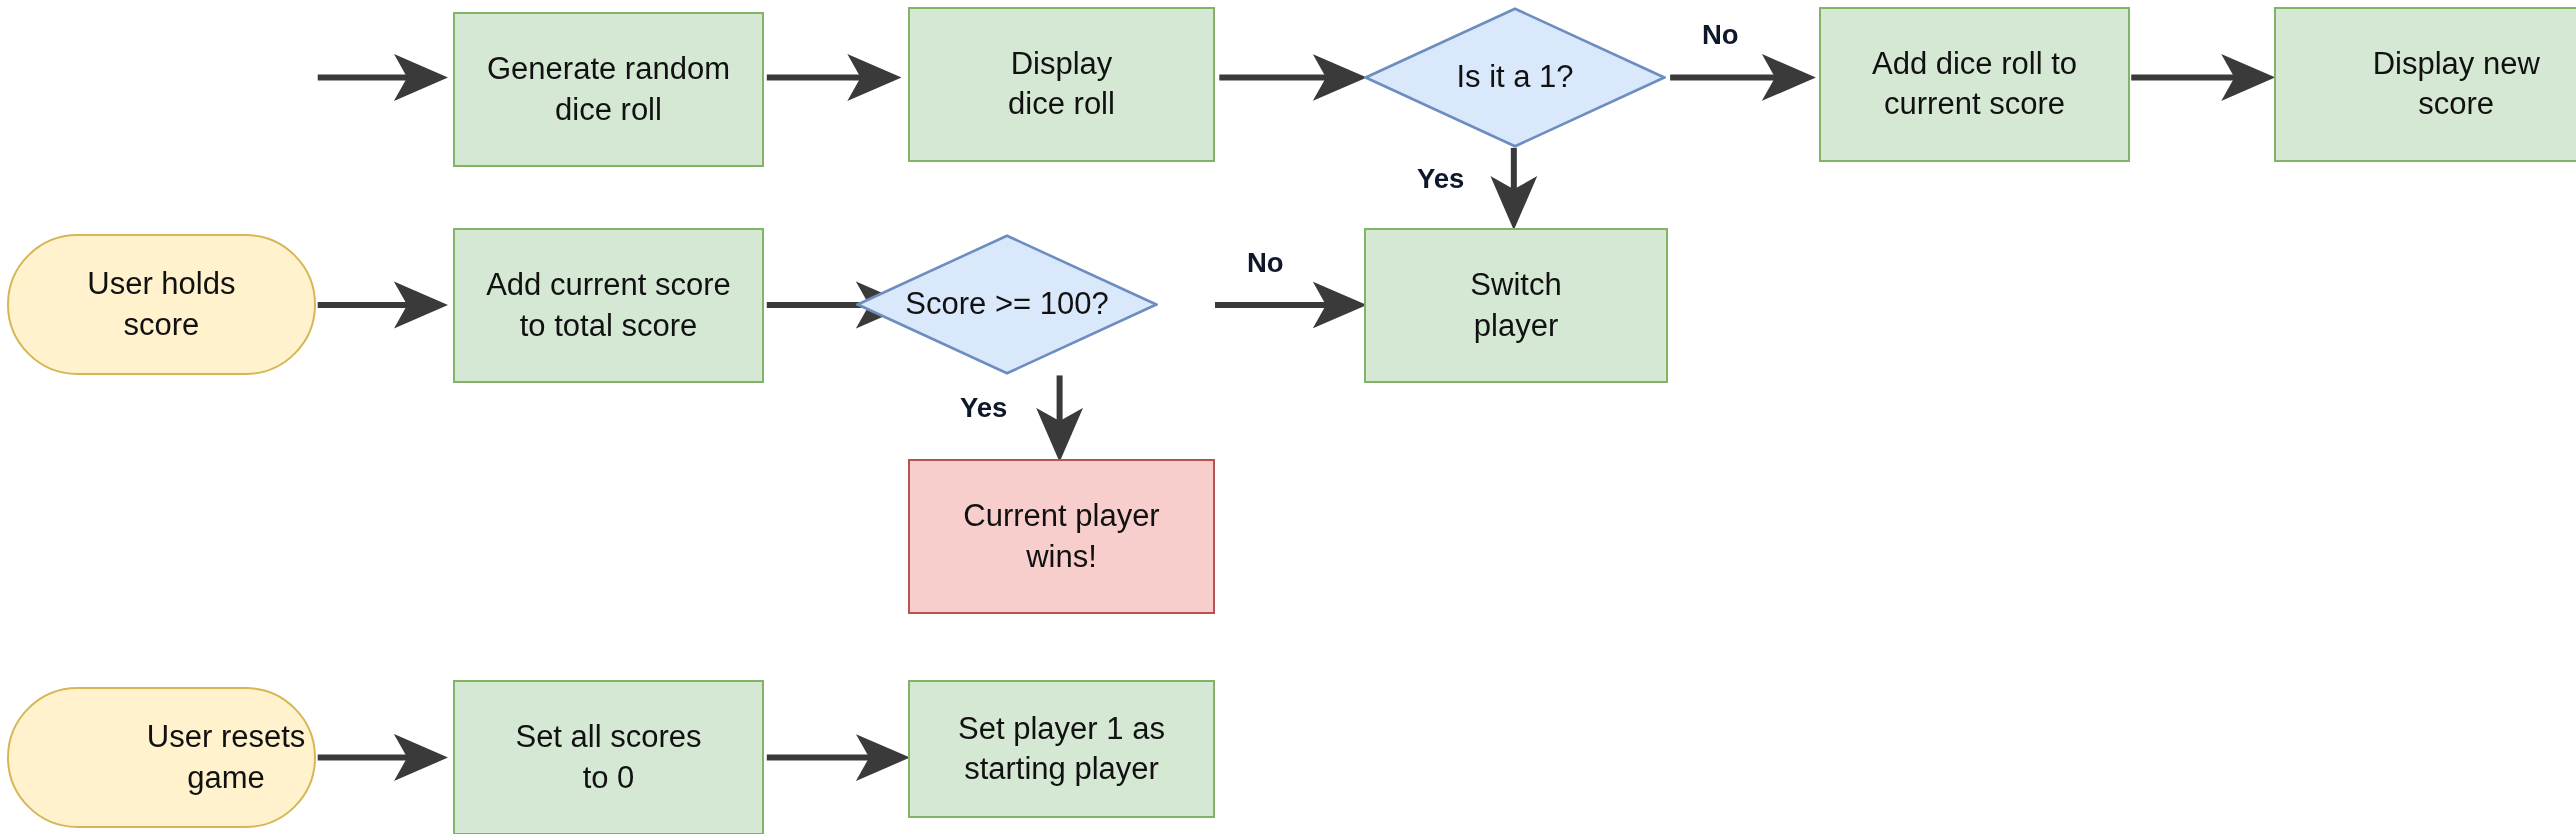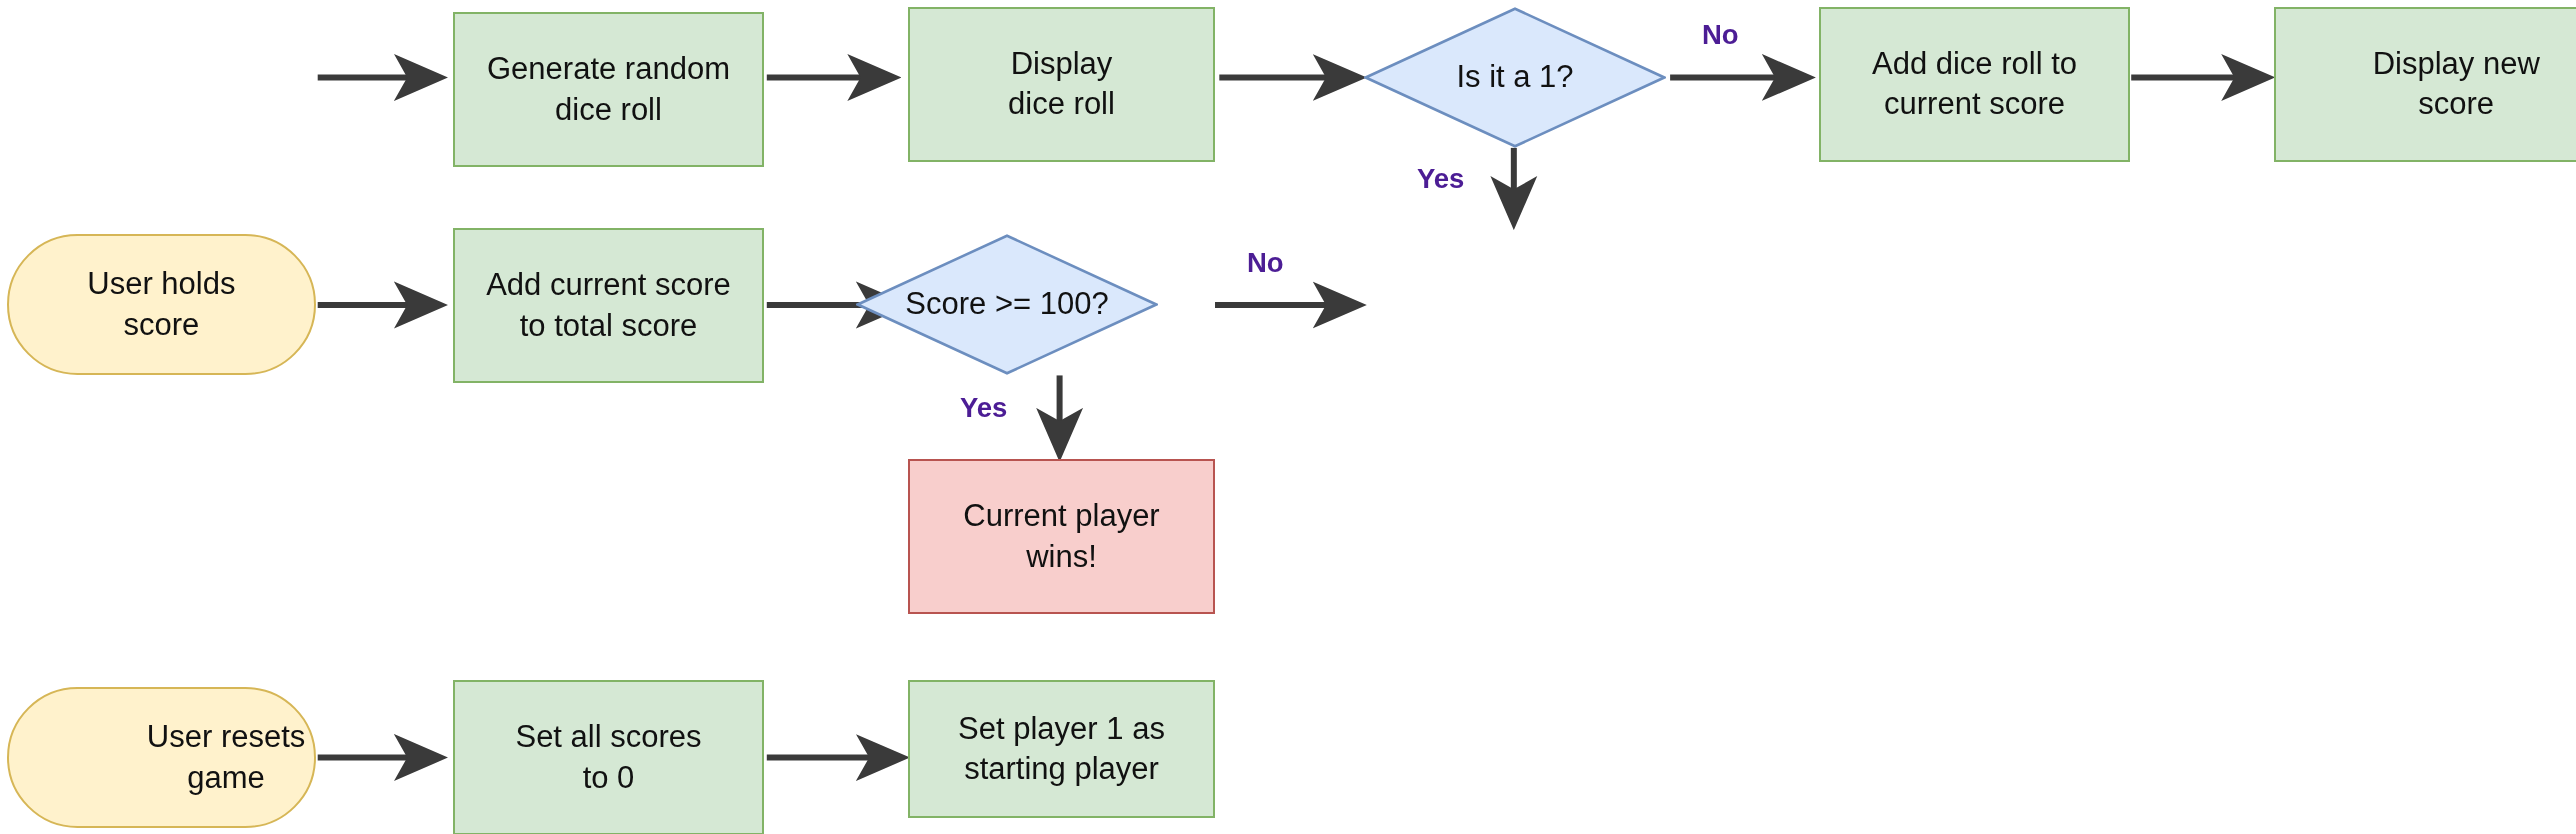--- a/index.html
+++ b/index.html
@@ -5,21 +5,21 @@
   html,body{margin:0;padding:0;background:#ffffff;}
   body{width:2576px;height:835px;overflow:hidden;font-family:"Liberation Sans",sans-serif;}
   #canvas{position:relative;width:2576px;height:835px;background:#ffffff;}
   .node{position:absolute;box-sizing:border-box;display:flex;align-items:center;justify-content:center;text-align:center;color:#111111;font-family:"Liberation Sans",sans-serif;font-size:31px;line-height:1.3;padding:3.4px 8.6px;white-space:pre-line;}
   .process{background:#d5e8d4;border:2.6px solid #82b366;}
   .terminal{background:#fff2cc;border:2.6px solid #d6b656;border-radius:77px;}
   .result{background:#f8cecc;border:2.6px solid #b85450;}
   .decision{background:transparent;border:0;}
   .decision .dtext{position:relative;z-index:2;}
   .decision svg{position:absolute;left:0;top:0;width:100%;height:100%;z-index:1;}
-  .edge-label{position:absolute;font-family:"Liberation Sans",sans-serif;font-size:27.5px;font-weight:bold;color:#4c1d95;white-space:nowrap;}
+  .edge-label{position:absolute;font-family:"Liberation Sans",sans-serif;font-size:27.5px;font-weight:bold;color:#0f172a;white-space:nowrap;}
   #edges{position:absolute;left:0;top:0;width:2576px;height:835px;z-index:0;pointer-events:none;}
 </style>
 </head>
 <body>
 
 <div id="canvas">
 
   <svg id="edges" viewBox="0 0 3000 972">
     <defs>
       <marker id="arrow" markerWidth="9" markerHeight="9" refX="7.6" refY="4.5" orient="auto" markerUnits="strokeWidth">
@@ -88,20 +88,24 @@
 to total score</span>
   </div>
 
   <div class="node decision" style="left:856px;top:234px;width:302px;height:141px;">
     <svg viewBox="0 0 352 164" preserveAspectRatio="none">
       <polygon points="176,2 350,82 176,162 2,82" fill="#dae8fc" stroke="#6c8ebf" stroke-width="3"></polygon>
     </svg>
     <span class="dtext">Score &gt;= 100?</span>
   </div>
 
+  <div class="node process" style="left:1364px;top:228px;width:304px;height:155px;">
+    <span>Switch
+player</span>
+  </div>
 
   <div class="node result" style="left:908px;top:459px;width:307px;height:155px;">
     <span>Current player
 wins!</span>
   </div>
 
   <div class="edge-label" style="left:1247px;top:247px;">No</div>
   <div class="edge-label" style="left:960px;top:392px;">Yes</div>
 
   <div class="node terminal" style="left:6.9px;top:687px;width:309px;height:141px;justify-content:flex-end;">

